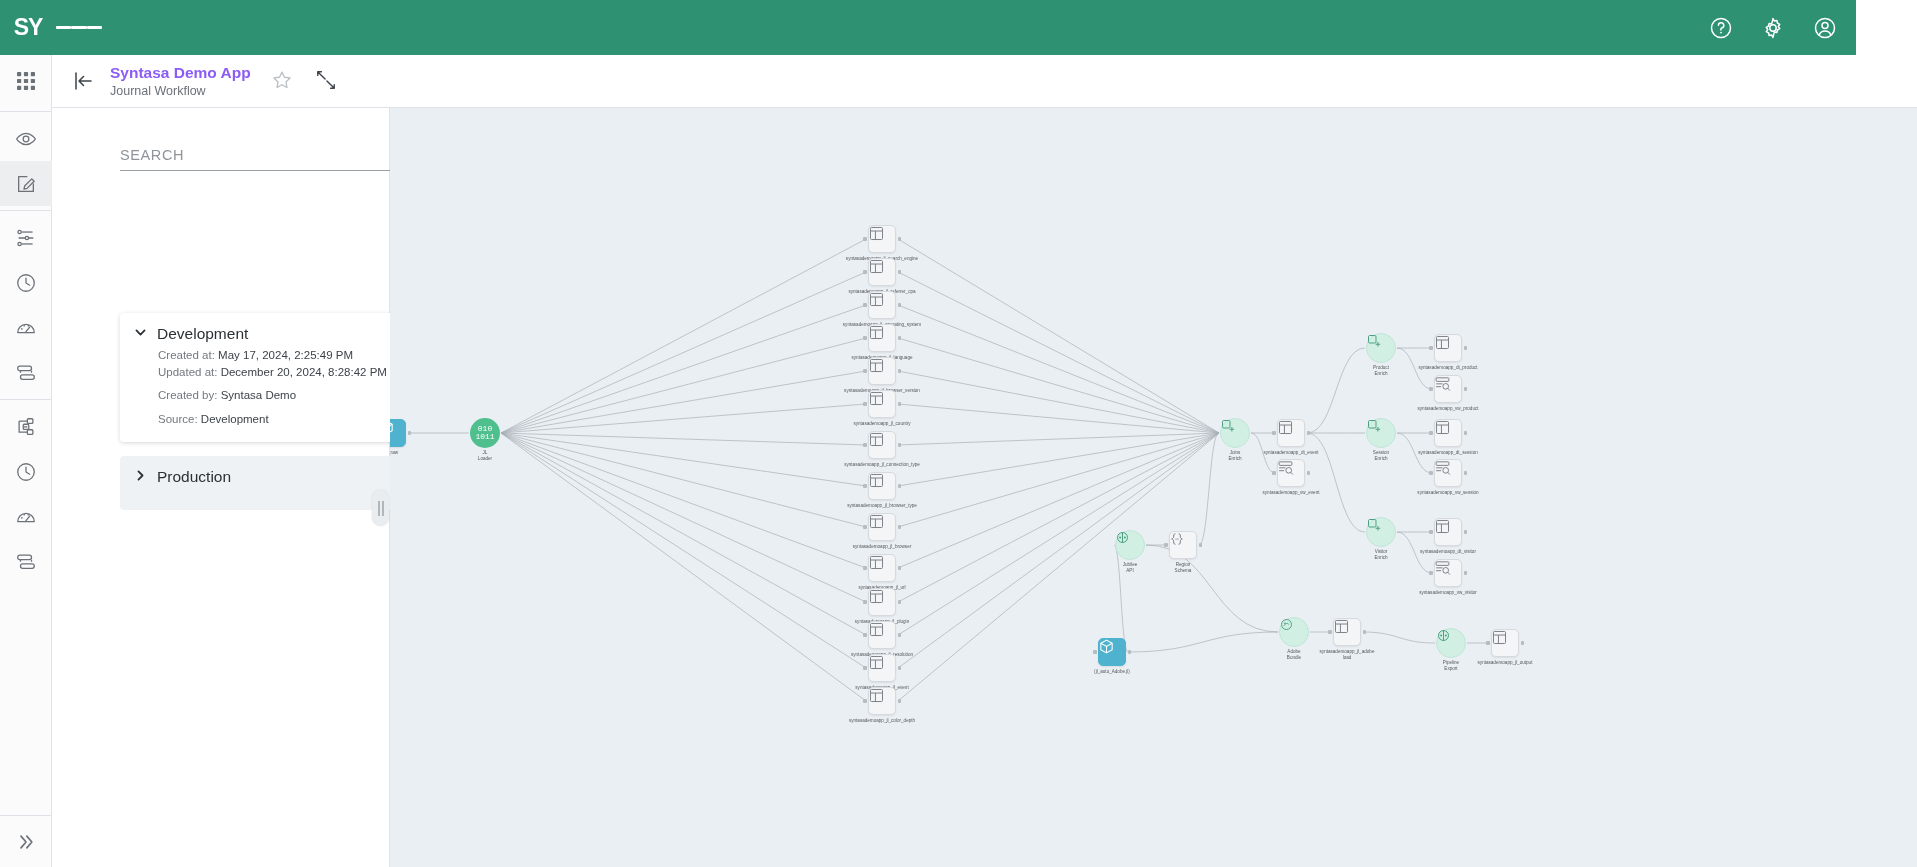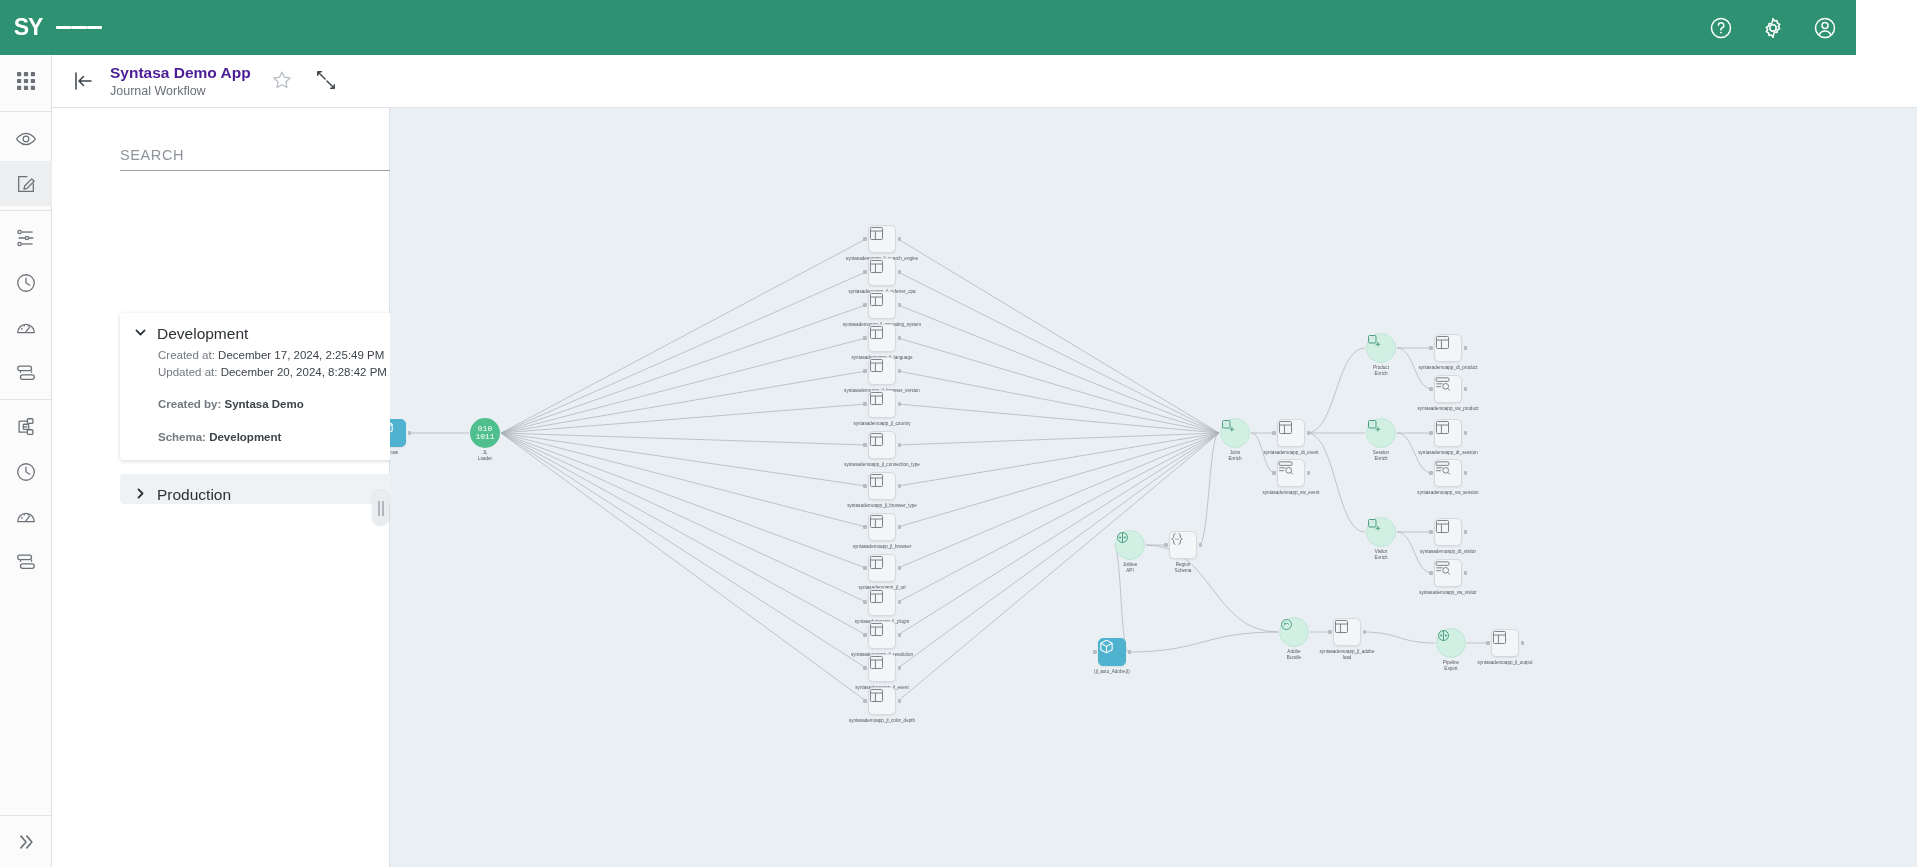--- a/index.html
+++ b/index.html
@@ -43,21 +43,21 @@
       color:#6b7177; cursor:pointer; border-top:1px solid #dfe3e8;}
 
   
   .titlebar {
     position:absolute; left:52px; top:55px; width:1865px; height:53px;
     background:#fff; border-bottom:1px solid #dfe3e8; display:flex; align-items:center;
     padding-left: 18px; gap: 14px;
   }
   .back-icon { width:26px; height:26px; color:#3d4349; cursor:pointer; }
   .title-block { line-height: 1.15; }
-  .title-main { font-size: 15.5px; color:#4c1d95; font-weight:bold; }
+  .title-main { font-size: 15.5px; color:#8b5cf6; font-weight:bold; }
   .title-sub  { font-size: 12.5px; color:#6b7177; margin-top:2px; }
   .title-btn { width:24px; height:24px; color:#b9bec4; cursor:pointer; margin-left: 6px;}
   .title-btn.dark { color:#3d4349; }
 
   
   .panel {
     position:absolute; left:52px; top:108px; width:338px; height:759px;
     background:#fff; border-right:1px solid #dfe3e8;
   }
   .search-wrap { position:absolute; left:68px; top:30px; width:304px; }
@@ -69,28 +69,28 @@
   }
   .search-input::placeholder { color:#8e9499; letter-spacing:.6px; }
   .search-icon { color:#3d4349; cursor:pointer; }
 
   .cards { position:absolute; left:68px; top:205px; width:302px; }
   .card {
     border-radius:4px; background:#fff; padding:12px 14px 14px 14px;
     box-shadow: 0 1px 4px rgba(0,0,0,.16); margin-bottom:14px; cursor:pointer;
     position:relative;
   }
-  .card.collapsed { background:#eef2f5; box-shadow:none; padding-bottom:0; }
+  .card.collapsed { background:#eef2f5; box-shadow:none; padding-bottom:24px; }
   .card-head { display:flex; align-items:center; gap:10px; }
   .chev { width:13px; color:#2b3034; flex: none; }
   .card-title { font-size:15.5px; color:#2b3034; }
   .meta { margin-left:24px; margin-top:4px; }
   .meta-row { font-size:11.5px; line-height:1.45; color:#3d4349; white-space:nowrap; }
   .meta-row .k { color:#73797f; }
-  .meta-row.spaced { margin-top:16px;font-weight:bold; }
+  .meta-row.spaced { margin-top:7px; }
 
   
   .handle {
     position:absolute; left:372px; top:490px; width:17px; height:36px;
     background:#e9edf0; border-radius:9px; display:flex; align-items:center;
     justify-content:center; cursor:pointer; box-shadow:0 0 2px rgba(0,0,0,.12); z-index: 6;
   }
   .handle i { display:block; width:2px; height:15px; background:#b0b6bb; margin:0 1px; }
 
   
@@ -310,32 +310,32 @@
           <span class="chev">
             <svg width="13" height="13" viewBox="0 0 16 16" fill="none" stroke="currentColor" stroke-width="2.2">
               <path d="M3 5.5L8 10.5l5-5" stroke-linecap="round" stroke-linejoin="round"></path>
             </svg>
           </span>
           <span class="card-title">Development</span>
         </div>
         <div class="meta">
           <div class="meta-row">
             <span class="k">Created at:</span>
-            <span>December 17, 2024, 2:25:49 PM</span>
+            <span>May 17, 2024, 2:25:49 PM</span>
           </div>
           <div class="meta-row">
             <span class="k">Updated at:</span>
             <span>December 20, 2024, 8:28:42 PM</span>
           </div>
           <div class="meta-row spaced">
             <span class="k">Created by:</span>
             <span>Syntasa Demo</span>
           </div>
           <div class="meta-row spaced">
-            <span class="k">Schema:</span>
+            <span class="k">Source:</span>
             <span>Development</span>
           </div>
         </div>
       </div>
 
       <div class="card collapsed">
         <div class="card-head">
           <span class="chev">
             <svg width="13" height="13" viewBox="0 0 16 16" fill="none" stroke="currentColor" stroke-width="2.2">
               <path d="M5.5 3L10.5 8l-5 5" stroke-linecap="round" stroke-linejoin="round"></path>

